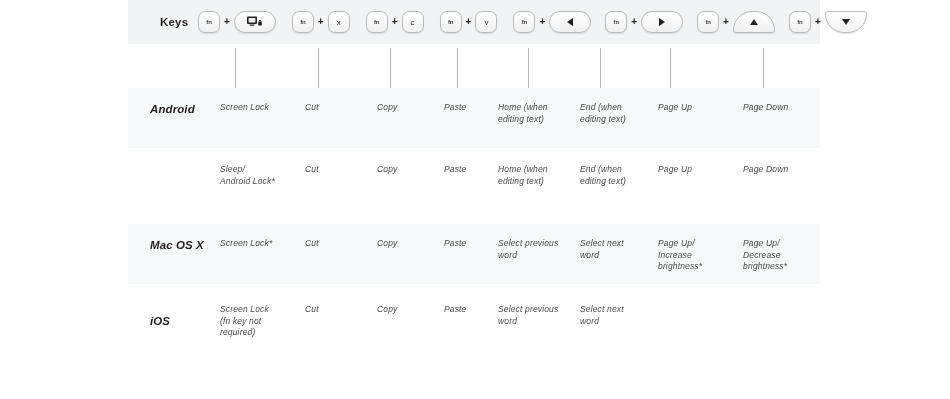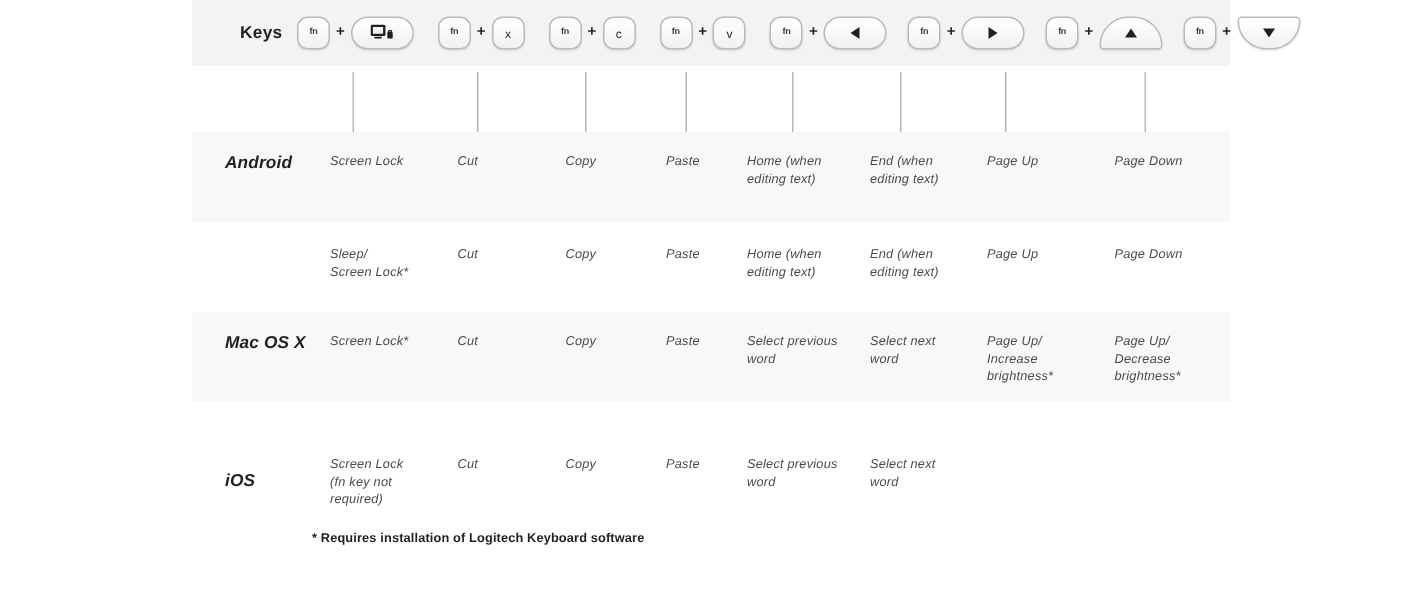--- a/index.html
+++ b/index.html
@@ -280,33 +280,33 @@
     <div class="cell" style="left:370px;top:14px;width:70px;white-space:pre-line;">Home (when
 editing text)</div>
     <div class="cell" style="left:452px;top:14px;width:70px;white-space:pre-line;">End (when
 editing text)</div>
     <div class="cell" style="left:530px;top:14px;width:75px;white-space:pre-line;">Page Up</div>
     <div class="cell" style="left:615px;top:14px;width:75px;white-space:pre-line;">Page Down</div>
   </div>
 
   <div class="row" style="top:150px;height:70px;">
     <div class="cell" style="left:92px;top:14px;width:78px;white-space:pre-line;">Sleep/
-Screen Lock*</div>
+Android Lock*</div>
     <div class="cell" style="left:177px;top:14px;width:60px;white-space:pre-line;">Cut</div>
     <div class="cell" style="left:249px;top:14px;width:60px;white-space:pre-line;">Copy</div>
     <div class="cell" style="left:316px;top:14px;width:60px;white-space:pre-line;">Paste</div>
     <div class="cell" style="left:370px;top:14px;width:70px;white-space:pre-line;">Home (when
 editing text)</div>
     <div class="cell" style="left:452px;top:14px;width:70px;white-space:pre-line;">End (when
 editing text)</div>
     <div class="cell" style="left:530px;top:14px;width:75px;white-space:pre-line;">Page Up</div>
     <div class="cell" style="left:615px;top:14px;width:75px;white-space:pre-line;">Page Down</div>
   </div>
 
-  <div class="row shaded" style="top:208px;height:60px;">
+  <div class="row shaded" style="top:224px;height:60px;">
     <div class="os-name" style="top:14px;">Mac OS X</div>
     <div class="cell" style="left:92px;top:14px;width:78px;white-space:pre-line;">Screen Lock*</div>
     <div class="cell" style="left:177px;top:14px;width:60px;white-space:pre-line;">Cut</div>
     <div class="cell" style="left:249px;top:14px;width:60px;white-space:pre-line;">Copy</div>
     <div class="cell" style="left:316px;top:14px;width:60px;white-space:pre-line;">Paste</div>
     <div class="cell" style="left:370px;top:14px;width:74px;white-space:pre-line;">Select previous
 word</div>
     <div class="cell" style="left:452px;top:14px;width:70px;white-space:pre-line;">Select next
 word</div>
     <div class="cell" style="left:530px;top:14px;width:75px;white-space:pre-line;">Page Up/
@@ -326,15 +326,14 @@
     <div class="cell" style="left:249px;top:14px;width:60px;white-space:pre-line;">Copy</div>
     <div class="cell" style="left:316px;top:14px;width:60px;white-space:pre-line;">Paste</div>
     <div class="cell" style="left:370px;top:14px;width:74px;white-space:pre-line;">Select previous
 word</div>
     <div class="cell" style="left:452px;top:14px;width:70px;white-space:pre-line;">Select next
 word</div>
     <div class="cell" style="left:530px;top:14px;width:75px;white-space:pre-line;"></div>
     <div class="cell" style="left:615px;top:14px;width:75px;white-space:pre-line;"></div>
   </div>
 
-  <div class="footnote">* Requires installation of Logitech Keyboard software</div>
 
 </div>
 
 </body></html>

